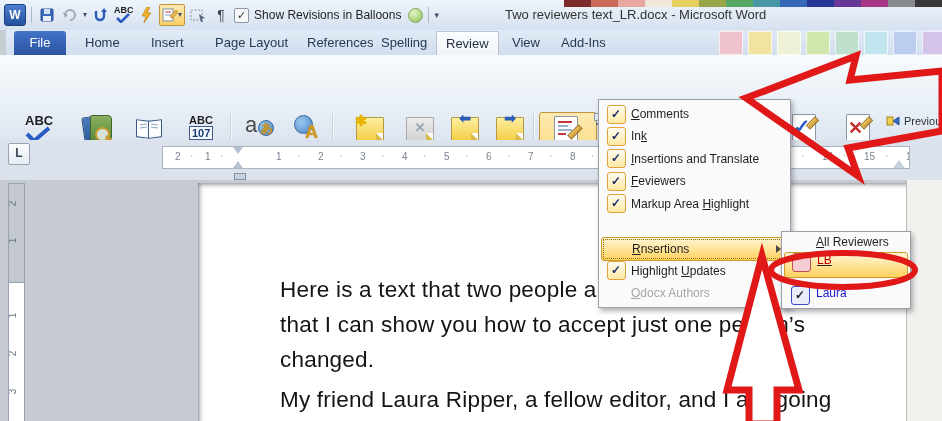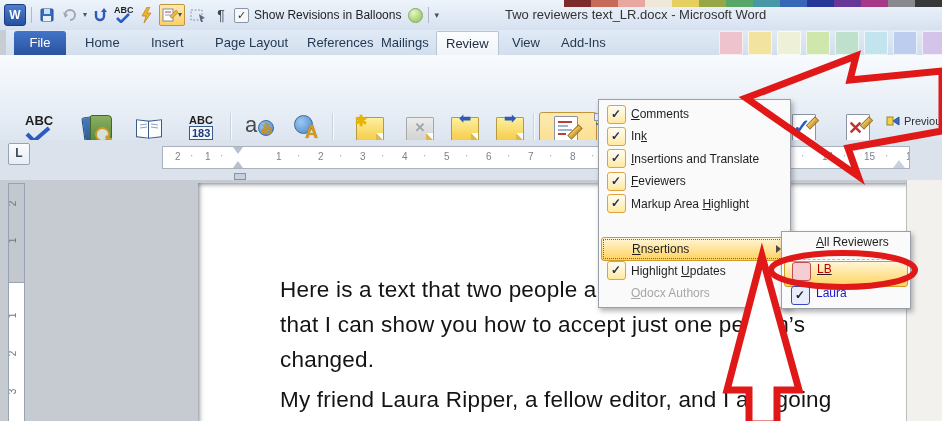--- a/index.html
+++ b/index.html
@@ -236,21 +236,21 @@
         <div style="background: rgb(194, 228, 239);"></div>
         <div style="background: rgb(188, 205, 239);"></div>
         <div style="background: rgb(212, 196, 234);"></div>
       </div>
     <div class="file-tab">File</div>
     <div id="tabsHost">
         <div class="tab" style="left: 70px;">Home</div>
         <div class="tab" style="left: 136px;">Insert</div>
         <div class="tab" style="left: 200px;">Page Layout</div>
         <div class="tab" style="left: 292px; text-align: right;">References</div>
-        <div class="tab" style="left: 366px;">Mailings</div>
+        <div class="tab" style="left: 366px;">Spelling</div>
         <div class="tab active" style="left: 430px;">Review</div>
         <div class="tab" style="left: 497px;">View</div>
         <div class="tab" style="left: 546px;">Add-Ins</div>
       </div>
   </div>
 
   <div class="ribbon">
 
     <div class="bigbtn" style="left:6px;width:64px;">
       <div class="ic">
@@ -286,21 +286,21 @@
               <line x1="15" y1="7" x2="22" y2="8" stroke="#8aa4c4"></line>
             </svg>
         </div>
       </div>
       <div class="lbl"><span>Thesaurus</span></div>
     </div>
     <div class="bigbtn" style="left:178px;width:46px;">
       <div class="ic">
         <div style="position:relative;width:30px;height:30px;">
           <span style="position:absolute;left:3px;top:0;font-size:11px;font-weight:bold;color:#1e1e1e;">ABC</span>
-          <span style="position:absolute;left:3px;top:12px;font-size:11px;font-weight:bold;color:#1a3a7a;border:1px solid #3a5a8a;padding:0 2px;background:#f4f8fc;">183</span>
+          <span style="position:absolute;left:3px;top:12px;font-size:11px;font-weight:bold;color:#1a3a7a;border:1px solid #3a5a8a;padding:0 2px;background:#f4f8fc;">107</span>
         </div>
       </div>
       <div class="lbl"><span>Word</span><br><span>Count</span></div>
     </div>
     <div class="gsep" style="left:230px;"></div>
     <div class="grouplabel" style="left:60px;width:120px;">Proofing</div>
 
     <div class="bigbtn" style="left:236px;width:46px;">
       <div class="ic">
         <div style="position:relative;width:30px;height:30px;">
@@ -542,21 +542,21 @@
         <div class="txt"><span></span><span class="accel">O</span><span>docx Authors</span></div>
       </div>
     </div>
 
   <div class="submenu" id="subHost">
       <div class="srow" style="top: 3px;">
         <div class="gut"></div>
         <div class="txt"><span></span><span class="accel">A</span><span>ll Reviewers</span></div>
       </div>
       <div class="sep-dash" style="top: 27px;"></div>
-      <div class="srow hl" style="top: 29px; text-decoration: underline;">
+      <div class="srow hl" style="top: 20px; text-decoration: underline;">
         <div class="gut">
           <div class="scheck" style="background: rgb(246, 205, 211); border: 1px solid rgb(192, 80, 80);"></div>
         </div>
         <div class="txt" style="color: rgb(192, 0, 0); font-weight: 400;">LB</div>
       </div>
       <div class="srow" style="top: 54px;">
         <div class="gut">
           <div class="scheck" style="background: rgb(233, 237, 250); border: 1px solid rgb(56, 72, 192); color: rgb(32, 36, 44);">✓</div>
         </div>
         <div class="txt" style="color: rgb(26, 26, 204); font-weight: 400;">Laura</div>

